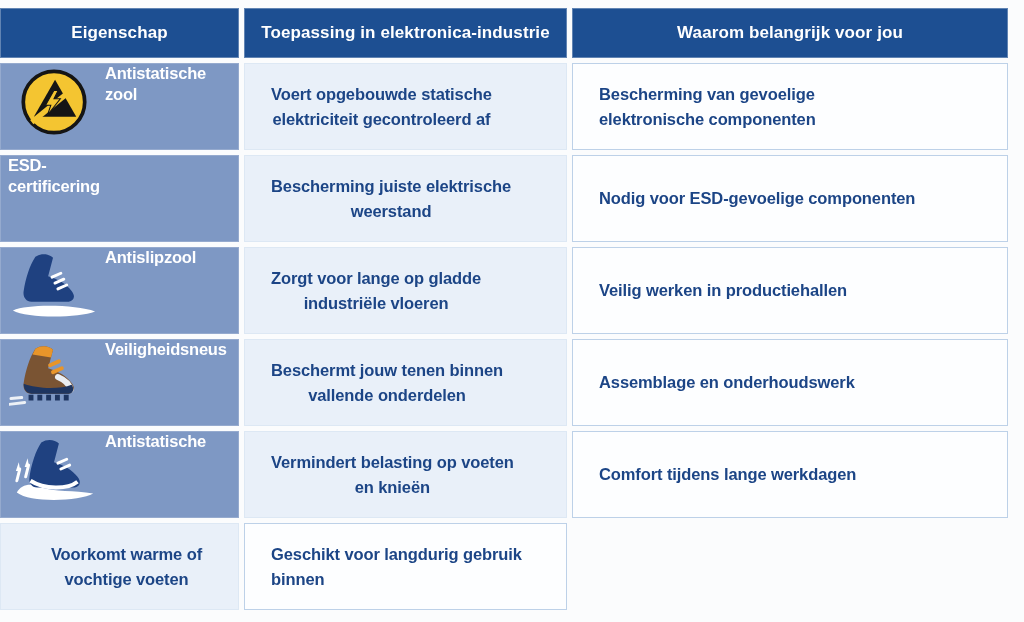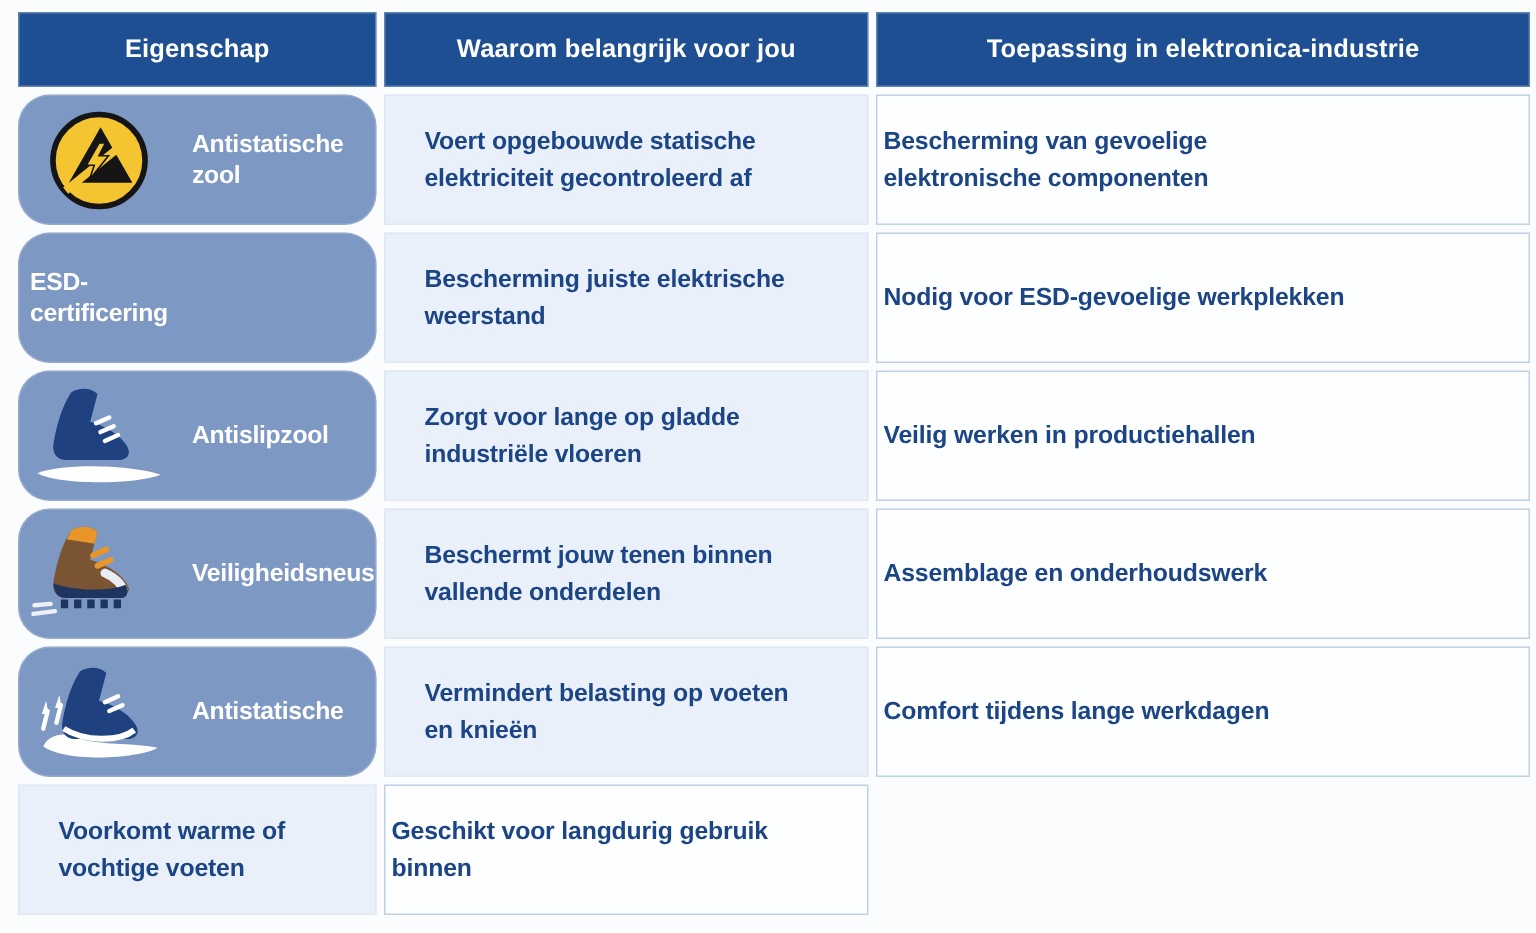--- a/index.html
+++ b/index.html
@@ -2,76 +2,76 @@
 <html><head>
 <meta charset="utf-8">
 <style>
   html,body { margin:0; padding:0; }
   .stage {
     position:relative; width:1024px; height:622px;
     background:#FBFCFD; overflow:hidden;
     font-family:"Liberation Sans", sans-serif;
   }
   .table {
-    position:absolute; left:12px; top:8px; width:1008px;
+    position:absolute; left:0; top:8px; width:1008px;
     display:grid;
     grid-template-columns:239px 323px 436px;
     grid-template-rows:50px repeat(6, 87px);
     gap:5px;
   }
   .th {
     background:#1D4F92; color:#FFFFFF;
     display:flex; align-items:center; justify-content:center;
     font-weight:bold; font-size:17px; letter-spacing:0.1px;
     box-shadow:inset 0 0 0 1px rgba(255,255,255,0.30);
   }
   .cell-prop {
     background:#7E98C4;
-    display:flex; align-items:center;
-    padding:0 4px 0 8px; gap:16px;
+    display:flex; align-items:flex-start;
+    padding:0 4px 0 8px; gap:5px;
     box-shadow:inset 0 0 0 1px rgba(255,255,255,0.18);
-    border-radius:21px;
   }
   .icon-box {
     flex:0 0 92px; width:92px; height:78px;
     display:flex; align-items:center; justify-content:center;
   }
   .prop-label {
     color:#FFFFFF; font-weight:bold; font-size:16.5px;
     line-height:1.25; letter-spacing:-0.2px; white-space:pre-line;
   }
   .cell-why {
     background:#E9F0F9; border:1px solid #DDE8F4;
     display:flex; align-items:center;
     padding:0 12px 0 26px;
+    text-align:center;
   }
   .cell-app {
     background:#FDFEFF; border:1px solid #BDD1E8;
     display:flex; align-items:center;
-    padding:0 12px 0 4px;
+    padding:0 12px 0 26px;
   }
   .body-text {
     color:#1C4586; font-size:16.5px; font-weight:600;
     line-height:1.5; white-space:pre-line; letter-spacing:-0.1px;
   }
 </style>
 </head>
 <body>
 
 <div class="stage">
   <div class="table">
 
     <div class="th">
         <span>Eigenschap</span>
       </div>
     <div class="th">
-        <span>Waarom belangrijk voor jou</span>
+        <span>Toepassing in elektronica-industrie</span>
       </div>
     <div class="th">
-        <span>Toepassing in elektronica-industrie</span>
+        <span>Waarom belangrijk voor jou</span>
       </div>
 
     <div class="cell-prop">
       <span class="icon-box">
         <svg width="72" height="72" viewBox="0 0 68 68">
           <circle cx="34" cy="34" r="29" fill="#F4C531" stroke="#151515" stroke-width="3.5"></circle>
           <path d="M35 13 L55 48 H15 Z" fill="#151515"></path>
           <line x1="13" y1="53" x2="55" y2="19" stroke="#F4C531" stroke-width="5"></line>
           <path d="M34 23 L26 37 H31 L28 46 L40 31 H34 L38 23 Z" fill="#F4C531" stroke="#151515" stroke-width="1"></path>
         </svg>
@@ -90,21 +90,21 @@
 
     <div class="cell-prop">
       <span class="prop-label">ESD-
 certificering</span>
     </div>
     <div class="cell-why">
         <span class="body-text">Bescherming juiste elektrische
 weerstand</span>
       </div>
     <div class="cell-app">
-        <span class="body-text">Nodig voor ESD-gevoelige werkplekken</span>
+        <span class="body-text">Nodig voor ESD-gevoelige componenten</span>
       </div>
 
     <div class="cell-prop">
       <span class="icon-box">
         <svg width="90" height="74" viewBox="0 0 92 74">
           <path d="M4 62 C20 55 68 56 88 63 C70 70 18 70 4 62 Z" fill="#FFFFFF"></path>
           <path d="M27 7 C33 3 41 4 45 8 L40 27 C50 30 59 35 64 42 C68 47 67 52 61 53 L23 53 C17 53 14 48 15 42 C17 29 21 16 27 7 Z" fill="#1F4180"></path>
           <line x1="44" y1="28" x2="53" y2="24" stroke="#FFFFFF" stroke-width="3" stroke-linecap="round"></line>
           <line x1="47" y1="34" x2="56" y2="30" stroke="#FFFFFF" stroke-width="3" stroke-linecap="round"></line>
           <line x1="50" y1="40" x2="59" y2="36" stroke="#FFFFFF" stroke-width="3" stroke-linecap="round"></line>

